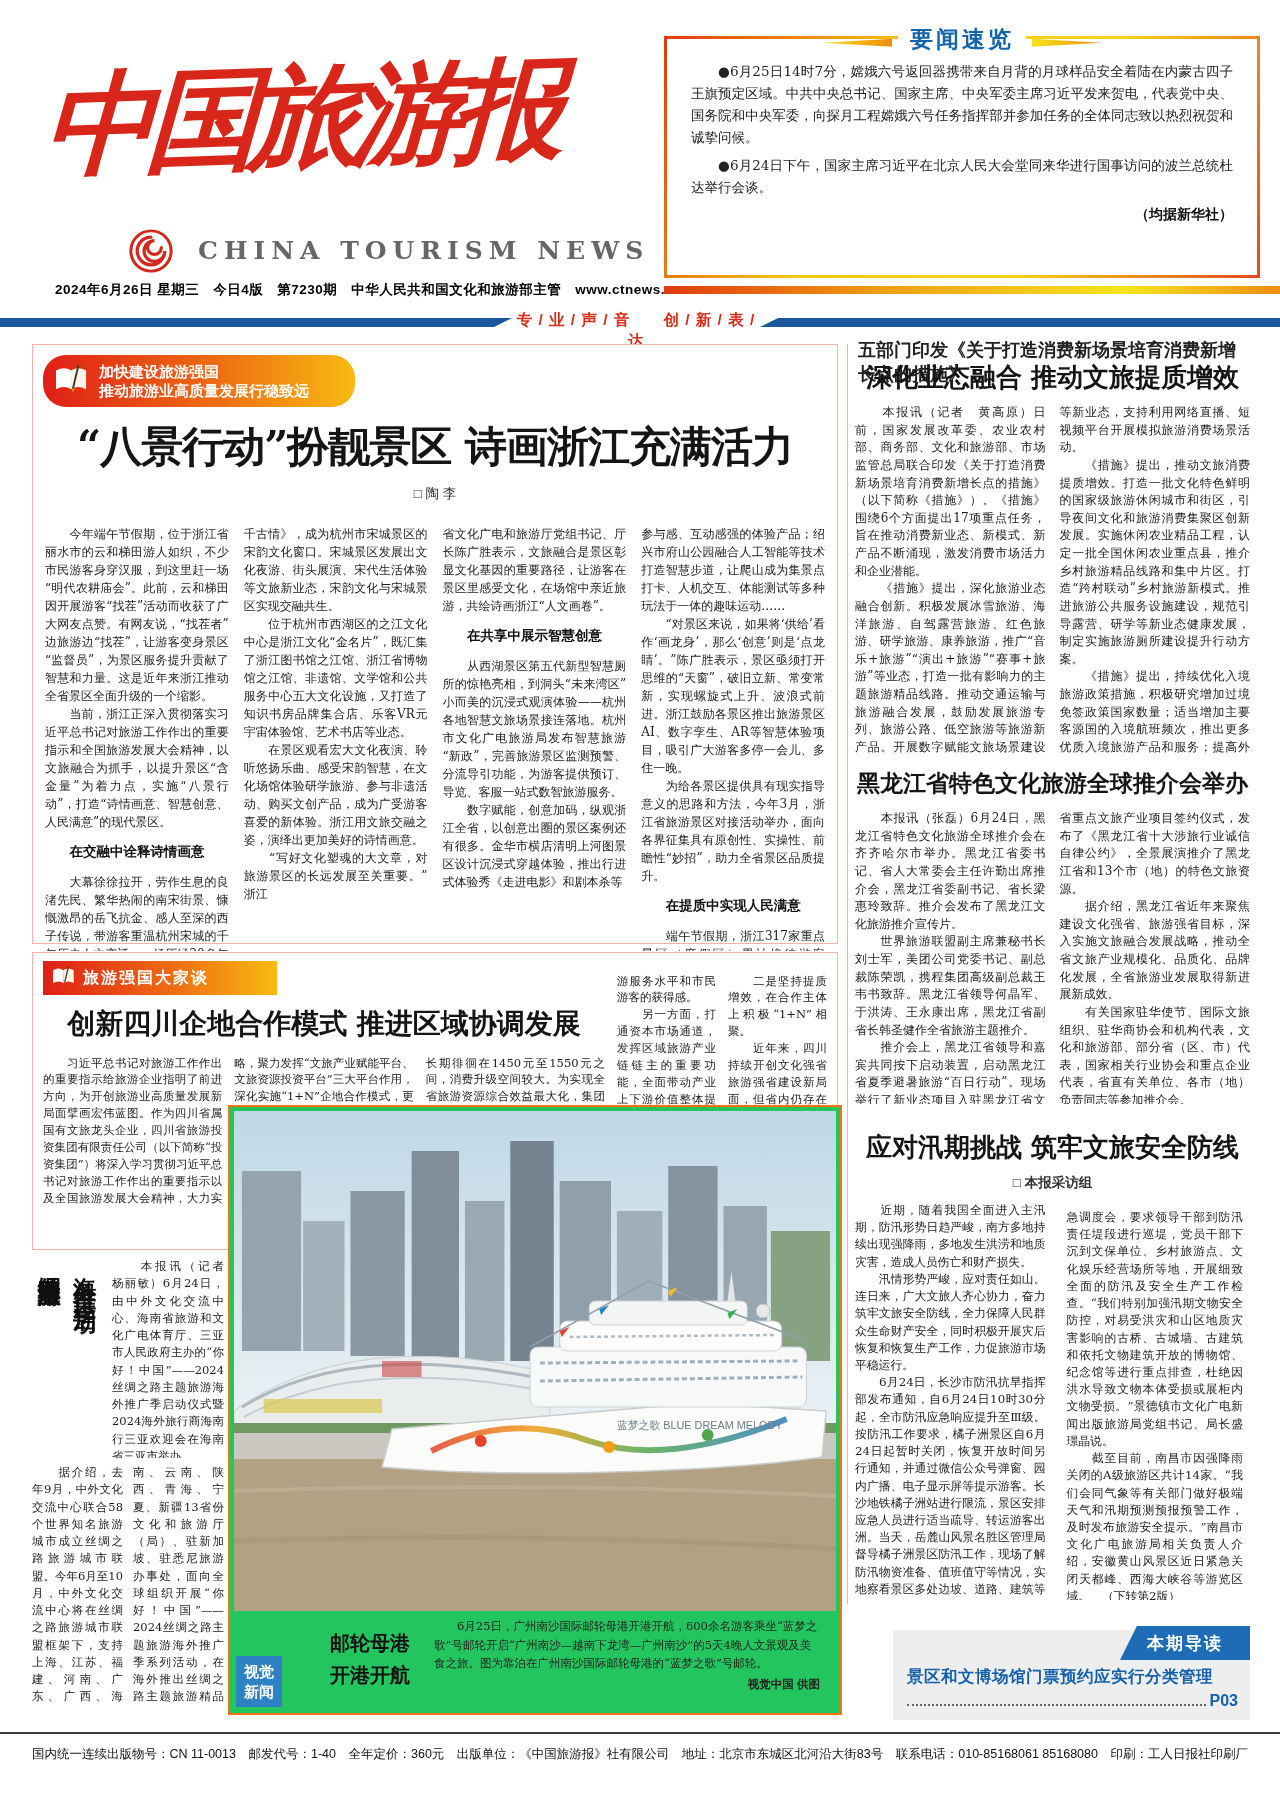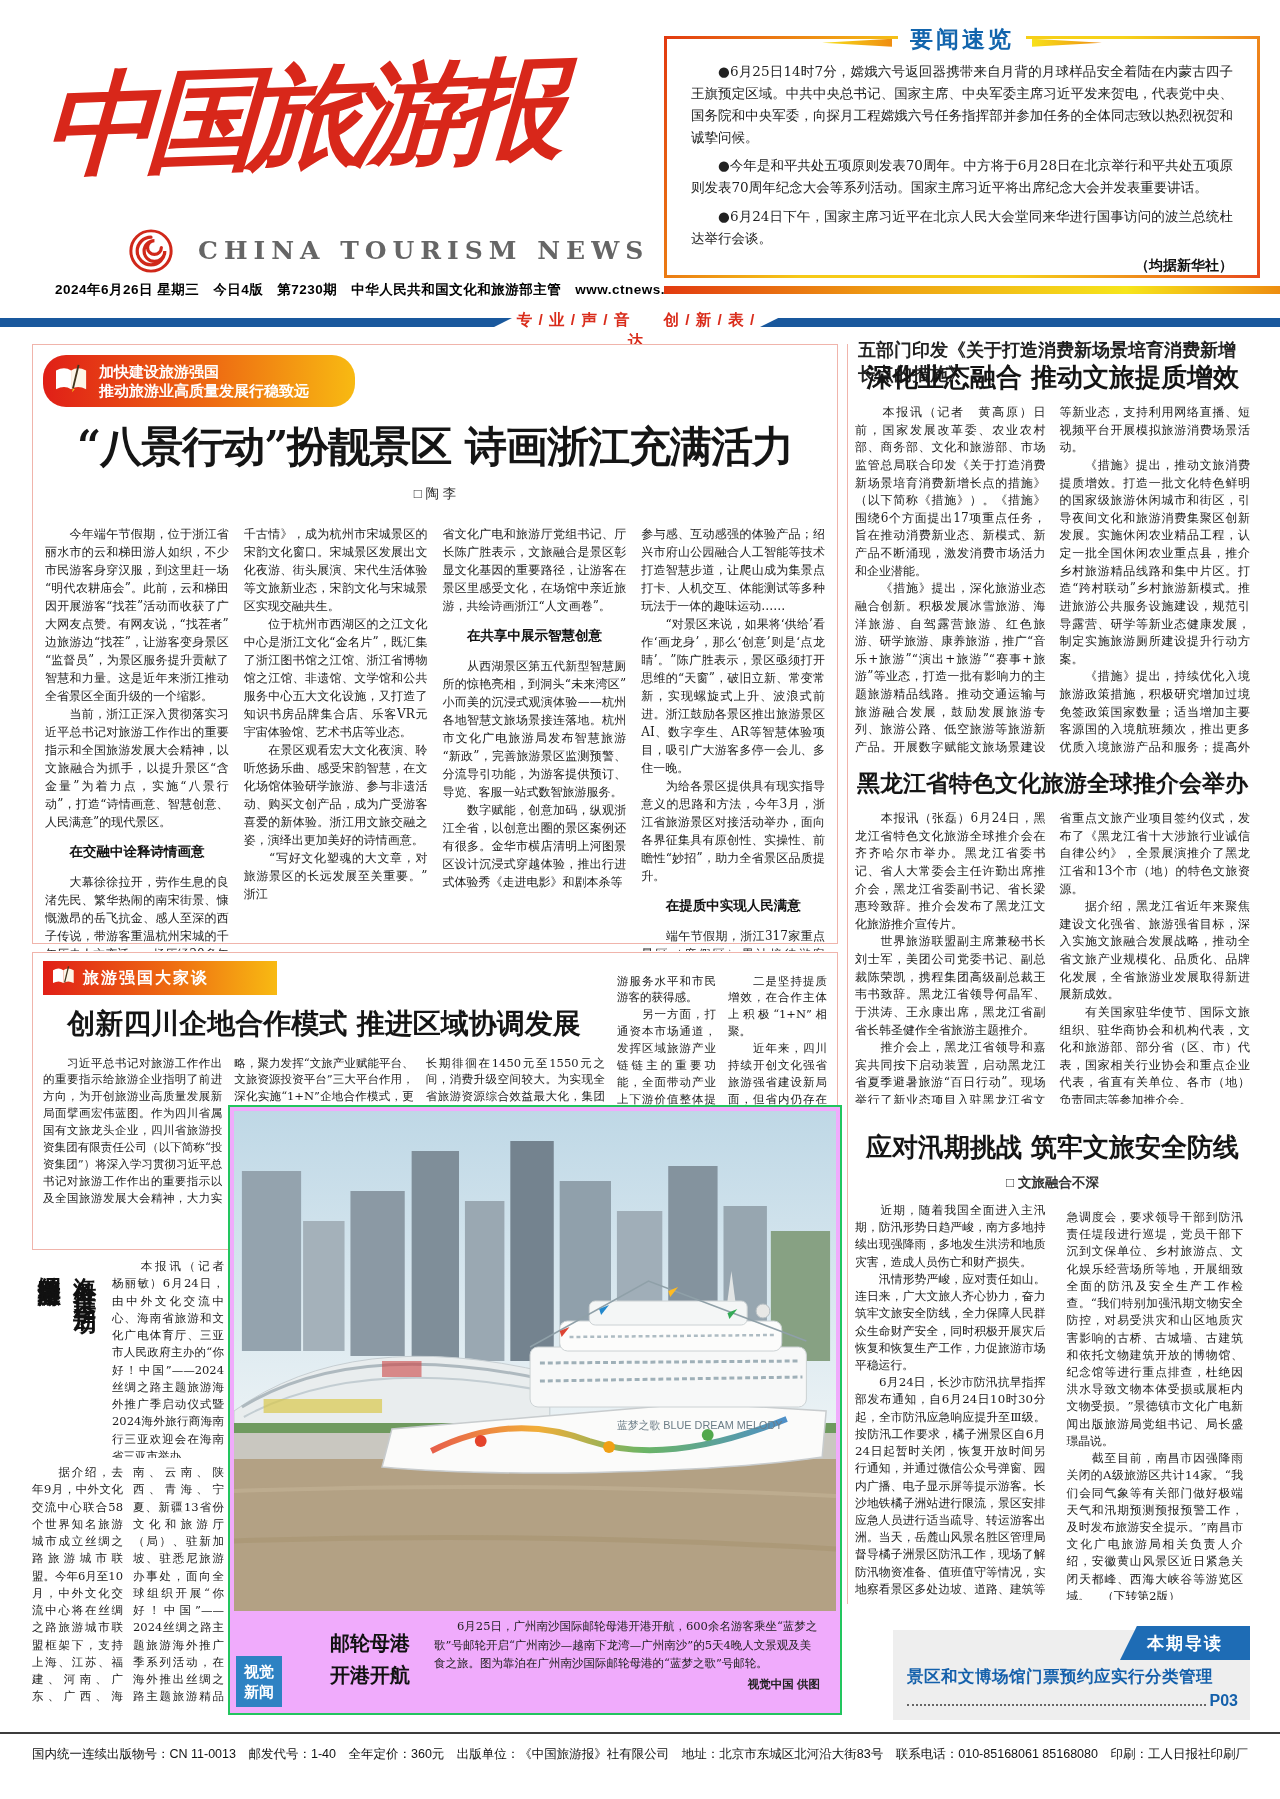--- a/index.html
+++ b/index.html
@@ -73,21 +73,21 @@
   .silk-top{display:flex;height:200px;overflow:hidden;}
   .silk-hl{writing-mode:vertical-lr;font-family:"DejaVu Serif","Liberation Serif",serif;font-weight:900;
     width:80px;font-size:23px;color:#111;line-height:1.55;}
   .silk-hl .s1{letter-spacing:1px;display:block;}
   .silk-hl .s2{letter-spacing:6px;display:block;}
   .silk-intro{flex:1;}
   .silk .colp{font-size:11.5px;line-height:1.5;}
   .silk-rest{margin-top:6px;column-count:2;column-gap:10px;height:246px;overflow:hidden;}
 
   
-  .photo-box{left:228px;top:1105px;width:614px;height:610px;border:2px solid #22c55e;background:#f0abfc;box-sizing:border-box;padding:4px;}
+  .photo-box{left:228px;top:1105px;width:614px;height:610px;border:2px solid #f97316;background:#22c55e;box-sizing:border-box;padding:4px;}
   .photo-area{width:100%;height:500px;display:block;}
   .cap{position:relative;height:98px;}
   .vis-label{position:absolute;left:2px;bottom:2px;background:#2e82c3;color:#fff;font-weight:700;font-size:15px;
     line-height:1.3;padding:6px 8px;text-align:center;}
   .cap-title{position:absolute;left:78px;top:16px;width:116px;font-family:"DejaVu Serif","Liberation Serif",serif;
     font-weight:900;font-size:20px;line-height:1.6;text-align:center;color:#111;}
   .cap-text{position:absolute;left:200px;top:6px;right:16px;font-family:"DejaVu Serif","Liberation Serif",serif;
     font-size:11.5px;line-height:1.62;color:#222;}
   .cap-credit{text-align:right;font-family:"Liberation Sans",sans-serif;font-weight:700;font-size:11.5px;margin-top:2px;}
 
@@ -131,21 +131,20 @@
 </div>
 <div class="abs mast-en">CHINA TOURISM NEWS</div>
 <div class="abs dateline">2024年6月26日 星期三　今日4版　第7230期　中华人民共和国文化和旅游部主管　www.ctnews.com.cn</div>
 
 <div class="abs brief-box">
   <div class="brief-title-wrap">
     <span class="brief-deco l"></span><span class="brief-title">要闻速览</span><span class="brief-deco r"></span>
   </div>
   <div class="brief-body">
     <p class="brief-item">●6月25日14时7分，嫦娥六号返回器携带来自月背的月球样品安全着陆在内蒙古四子王旗预定区域。中共中央总书记、国家主席、中央军委主席习近平发来贺电，代表党中央、国务院和中央军委，向探月工程嫦娥六号任务指挥部并参加任务的全体同志致以热烈祝贺和诚挚问候。</p>
-    <p class="brief-item">●今年是和平共处五项原则发表70周年。中方将于6月28日在北京举行和平共处五项原则发表70周年纪念大会等系列活动。国家主席习近平将出席纪念大会并发表重要讲话。</p>
     <p class="brief-item">●6月24日下午，国家主席习近平在北京人民大会堂同来华进行国事访问的波兰总统杜达举行会谈。</p>
     <div class="brief-src">（均据新华社）</div>
   </div>
 </div>
 <div class="abs brief-bar"></div>
 
 <div class="abs slog-l"></div>
 <div class="abs slog-t">专 / 业 / 声 / 音　　创 / 新 / 表 / 达</div>
 <div class="abs slog-r"></div>
 
@@ -344,21 +343,21 @@
 　　推介会上，黑龙江省领导和嘉宾共同按下启动装置，启动黑龙江省夏季避暑旅游“百日行动”。现场举行了新业态项目入驻黑龙江省文化旅游产业科技创新中心签约仪式和全</p>
     </div>
   <div class="col">
       <p class="colp pre just" style="margin:0;">省重点文旅产业项目签约仪式，发布了《黑龙江省十大涉旅行业诚信自律公约》，全景展演推介了黑龙江省和13个市（地）的特色文旅资源。
 　　据介绍，黑龙江省近年来聚焦建设文化强省、旅游强省目标，深入实施文旅融合发展战略，推动全省文旅产业规模化、品质化、品牌化发展，全省旅游业发展取得新进展新成效。
 　　有关国家驻华使节、国际文旅组织、驻华商协会和机构代表，文化和旅游部、部分省（区、市）代表，国家相关行业协会和重点企业代表，省直有关单位、各市（地）负责同志等参加推介会。</p>
     </div>
 </div>
 
 <div class="abs hl xun-hl">应对汛期挑战 筑牢文旅安全防线</div>
-<div class="abs byline xun-by">□ 文旅融合不深</div>
+<div class="abs byline xun-by">□ 本报采访组</div>
 <div class="abs xun-body twocol">
   <div class="col">
       <p class="colp pre just" style="margin:0;">　　近期，随着我国全面进入主汛期，防汛形势日趋严峻，南方多地持续出现强降雨，多地发生洪涝和地质灾害，造成人员伤亡和财产损失。
 　　汛情形势严峻，应对责任如山。连日来，广大文旅人齐心协力，奋力筑牢文旅安全防线，全力保障人民群众生命财产安全，同时积极开展灾后恢复和恢复生产工作，力促旅游市场平稳运行。
 　　6月24日，长沙市防汛抗旱指挥部发布通知，自6月24日10时30分起，全市防汛应急响应提升至Ⅲ级。按防汛工作要求，橘子洲景区自6月24日起暂时关闭，恢复开放时间另行通知，并通过微信公众号弹窗、园内广播、电子显示屏等提示游客。长沙地铁橘子洲站进行限流，景区安排应急人员进行适当疏导、转运游客出洲。当天，岳麓山风景名胜区管理局督导橘子洲景区防汛工作，现场了解防汛物资准备、值班值守等情况，实地察看景区多处边坡、道路、建筑等安全情况。
 　　强降雨持续，江西多处汛情告急。6月23日，景德镇市文化广电新闻出版旅游局召开防汛安全工作紧</p>
     </div>
   <div class="col">
       <p class="colp pre just" style="margin:7px;">急调度会，要求领导干部到防汛责任堤段进行巡堤，党员干部下沉到文保单位、乡村旅游点、文化娱乐经营场所等地，开展细致全面的防汛及安全生产工作检查。“我们特别加强汛期文物安全防控，对易受洪灾和山区地质灾害影响的古桥、古城墙、古建筑和依托文物建筑开放的博物馆、纪念馆等进行重点排查，杜绝因洪水导致文物本体受损或展柜内文物受损。”景德镇市文化广电新闻出版旅游局党组书记、局长盛璟晶说。
 　　截至目前，南昌市因强降雨关闭的A级旅游区共计14家。“我们会同气象等有关部门做好极端天气和汛期预测预报预警工作，及时发布旅游安全提示。”南昌市文化广电旅游局相关负责人介绍，安徽黄山风景区近日紧急关闭天都峰、西海大峡谷等游览区域。　（下转第2版）</p>

